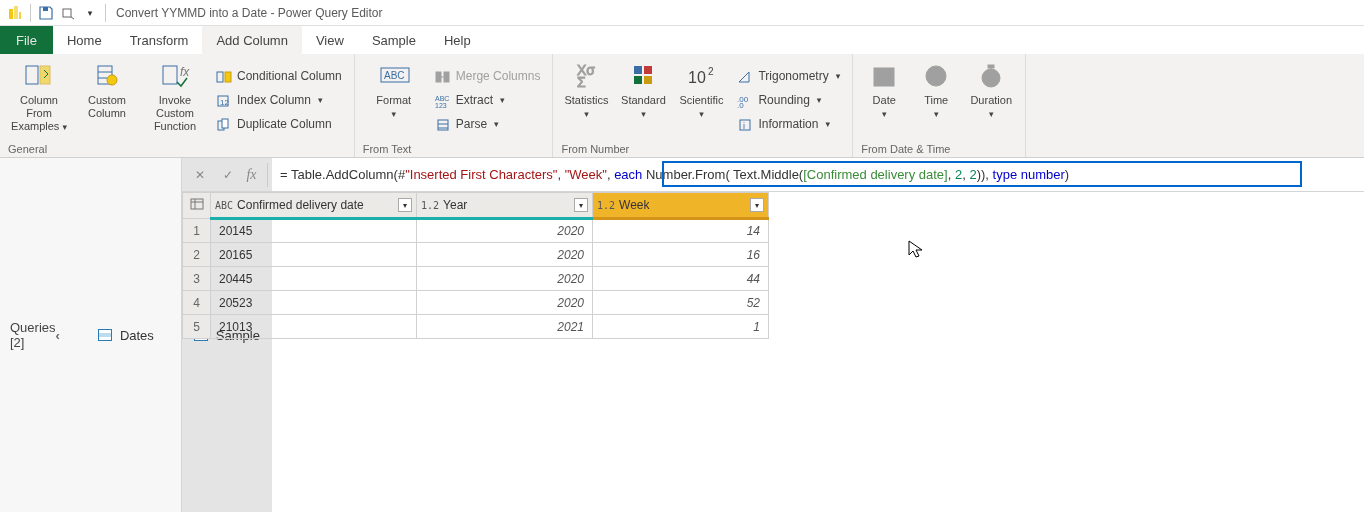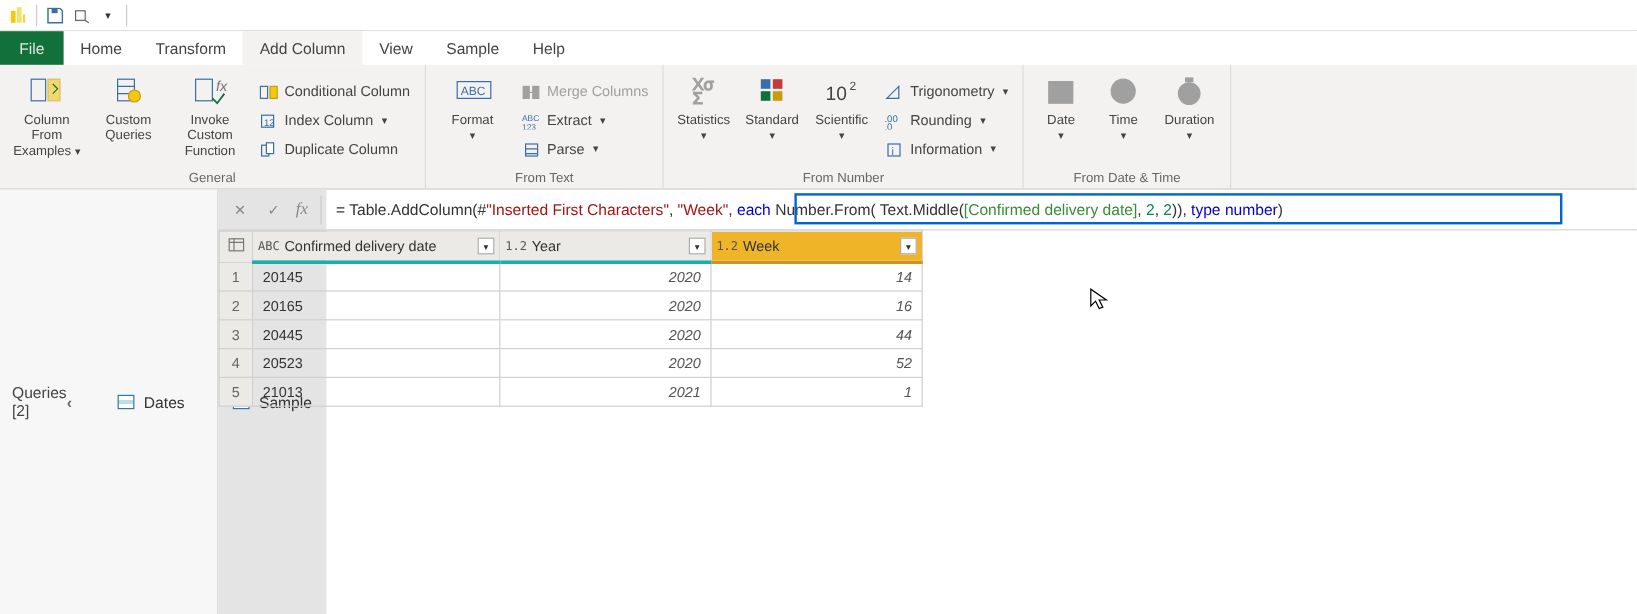--- a/index.html
+++ b/index.html
@@ -14,21 +14,21 @@
 
 .ribbon-tabs { height: 28px; background: #fff; display: flex; align-items: stretch; }
 .ribbon-tab { padding: 0 14px; display: flex; align-items: center; font-size: 13px; color: #444; cursor: pointer; }
 .ribbon-tab.file { background: #12703a; color: #e5e5e5; padding: 0 16px; }
 .ribbon-tab.active { background: #f3f2f1; }
 
 
 .ribbon { height: 104px; background: #f3f2f1; display: flex; border-bottom: 1px solid #d0d0d0; }
 .ribbon-group { display: flex; flex-direction: column; justify-content: space-between; padding: 4px 8px 2px; border-right: 1px solid #dcdcdc; }
 .ribbon-group-buttons { display: flex; gap: 6px; flex: 1; }
-.ribbon-group-label { text-align: center; color: #666; font-size: 11px; padding-top: 2px; }
+.ribbon-group-label { text-align: left; color: #666; font-size: 11px; padding-top: 2px; }
 .big-btn { display: flex; flex-direction: column; align-items: center; justify-content: flex-start; width: 62px; padding: 2px; cursor: pointer; text-align: center; }
 .big-btn .icon { width: 32px; height: 32px; margin-bottom: 2px; display: flex; align-items: center; justify-content: center; }
 .big-btn .lbl { font-size: 11px; line-height: 13px; color: #444; }
 .big-btn .lbl .caret { font-size: 9px; }
 .small-btn-col { display: flex; flex-direction: column; justify-content: center; gap: 4px; }
 .small-btn { display: flex; align-items: center; gap: 5px; padding: 2px 4px; cursor: pointer; font-size: 12px; color: #444; white-space: nowrap; }
 .small-btn .sicon { width: 16px; height: 16px; display: flex; align-items: flex-end; justify-content: center; }
 .small-btn .caret { font-size: 9px; margin-left: 2px; }
 .disabled { color: #a0a0a0 !important; }
 .disabled svg * { stroke: #a0a0a0 !important; fill: #a0a0a0 !important; }
@@ -93,20 +93,21 @@
       </svg>
   </span>
   <span class="qat-icon">
     <svg width="14" height="14">
         <rect x="2" y="3" width="8" height="8" fill="none" stroke="#666"></rect>
         <path d="M10 11l3 2" stroke="#666"></path>
       </svg>
   </span>
   <span class="qat-icon" style="font-size:9px;">▾</span>
   <span class="sep"></span>
+  <span class="title-text">Convert YYMMD into a Date - Power Query Editor</span>
 </div>
 
 <div class="ribbon-tabs">
   <div class="ribbon-tab file">File</div>
   <div class="ribbon-tab">Home</div>
   <div class="ribbon-tab">Transform</div>
   <div class="ribbon-tab active">Add Column</div>
   <div class="ribbon-tab">View</div>
   <div class="ribbon-tab">Sample</div>
   <div class="ribbon-tab">Help</div>
@@ -130,21 +131,21 @@
       <div class="big-btn">
         <span class="icon">
             <svg width="26" height="28">
               <rect x="4" y="4" width="14" height="18" fill="none" stroke="#3a6ea5"></rect>
               <line x1="4" y1="10" x2="18" y2="10" stroke="#3a6ea5"></line>
               <line x1="4" y1="16" x2="18" y2="16" stroke="#3a6ea5"></line>
               <circle cx="18" cy="18" r="5" fill="#f2c811" stroke="#ca9b10"></circle>
             </svg>
           </span>
         <span class="lbl" style="white-space:pre-line;">Custom
-Queries</span>
+Column</span>
       </div>
       <div class="big-btn">
         <span class="icon">
             <svg width="30" height="28">
               <rect x="3" y="4" width="14" height="18" fill="none" stroke="#3a6ea5"></rect>
               <text x="20" y="14" font-size="12" font-style="italic" fill="#777">fx</text>
               <path d="M17 20l4 4 6-8" fill="none" stroke="#12703a" stroke-width="1.5"></path>
             </svg>
           </span>
         <span class="lbl" style="white-space:pre-line;">Invoke Custom

